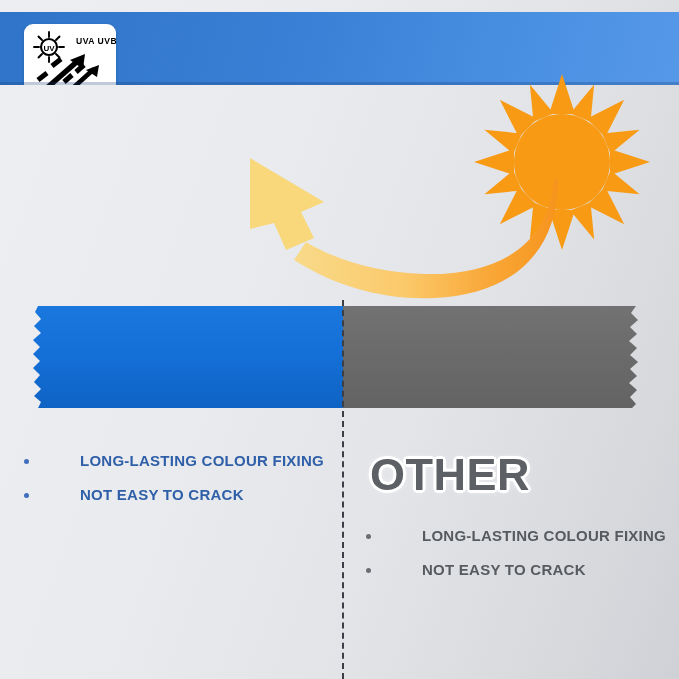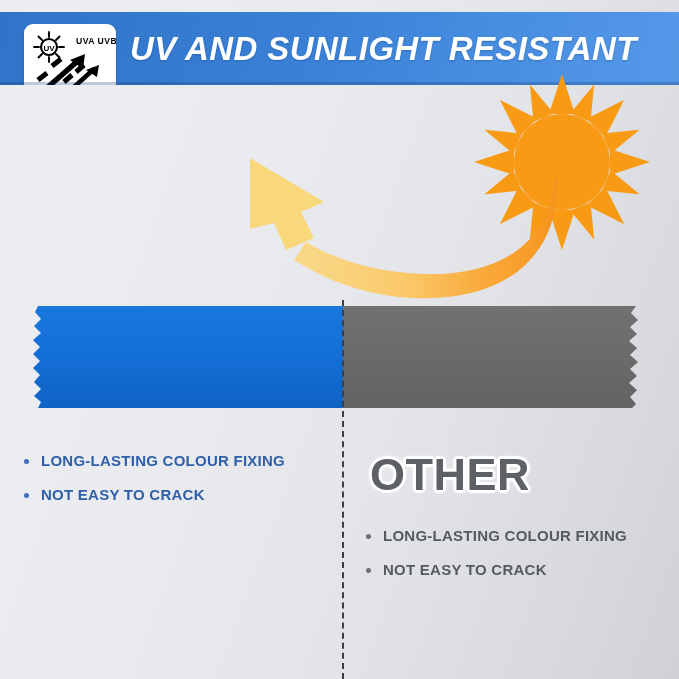--- a/index.html
+++ b/index.html
@@ -142,20 +142,21 @@
     margin: 0;
     padding: 0;
   }
   .feature-item {
     display: flex;
     align-items: flex-start;
     margin-bottom: 17px;
     font-size: 15px;
     font-weight: bold;
     letter-spacing: 0.25px;
+    gap: 39px;
   }
   .bullet {
     flex: 0 0 auto;
     width: 5px;
     height: 5px;
     border-radius: 50%;
     margin-top: 7px;
     margin-right: 12px;
   }
   .panel-left  .feature-item { color: #2f5fa8; padding-left: 6px; }
@@ -202,21 +203,20 @@
 
         <g stroke="#000" stroke-width="5" stroke-linecap="butt">
           <line x1="28" y1="42" x2="37" y2="35"></line>
           <line x1="14" y1="56" x2="23" y2="49"></line>
           <line x1="52" y1="48" x2="60" y2="41"></line>
           <line x1="40" y1="58" x2="48" y2="51"></line>
         </g>
       </svg>
     </div>
 
-    <div class="header-title">UV AND SUNLIGHT RESISTANT</div>
   </div>
 
   <div class="sun-wrap">
     <svg width="180" height="180" viewBox="0 0 180 180" aria-hidden="true">
       <g fill="#F89A13">
 
         <g transform="translate(90,90)">
           <g transform="rotate(0)">  
               <polygon points="-13,-48 13,-48 0,-88"></polygon>
             </g>

